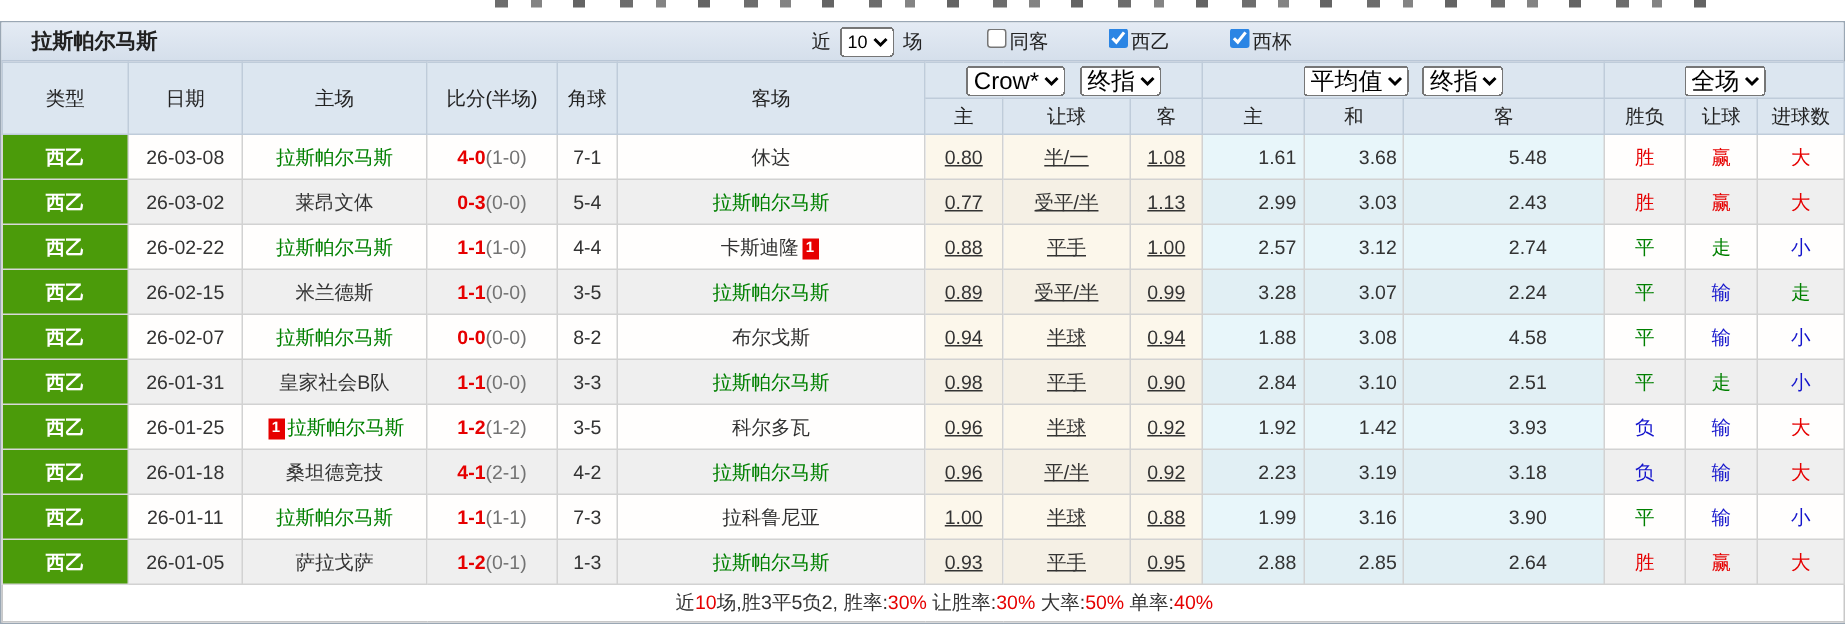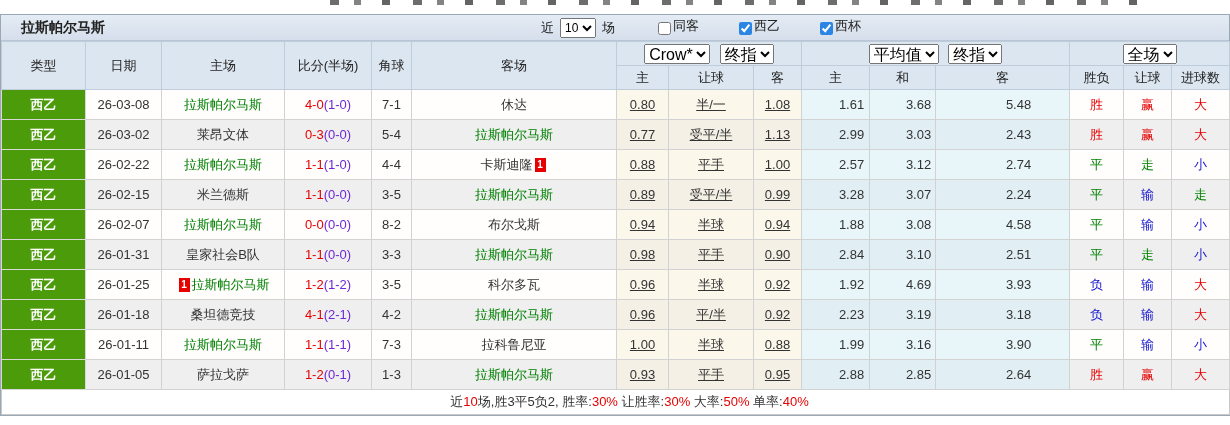--- a/index.html
+++ b/index.html
@@ -55,21 +55,21 @@
     align-items: center;
     font-size: 13px;
     color: #222;
     gap: 3px;
   }
   .filters select {
     font-size: 12px;
     height: 20px;
     margin: 0 3px;
   }
-  .filters label { display: inline-flex; align-items: flex-end; margin-left: 4px; padding-left: 36px; }
+  .filters label { display: inline-flex; align-items: flex-start; margin-left: 4px; padding-left: 36px; }
   .filters input[type=checkbox] {
     width: 13px; height: 13px;
     accent-color: #2b85e4;
     margin-right: 2px;
   }
   
   table {
     width: 1228px;
     border-collapse: collapse;
     table-layout: fixed;
@@ -110,22 +110,22 @@
     display: inline-block;
     background: #e60000;
     color: #fff;
     font-size: 10px;
     font-weight: bold;
     width: 11px; height: 14px;
     line-height: 14px;
     margin: 0 2px;
     vertical-align: 1px;
   }
-  .ft { color: #e60000; }
-  .ht { color: #6d28d9; }
+  .ft { color: #e60000; font-weight: bold; }
+  .ht { color: #737373; }
   .res-r { color: #e60000; }
   .res-g { color: #008000; }
   .res-b { color: #1414cc; }
   tfoot td {
     border: 1px solid #c8c8c8;
     background: #fff;
     height: 25px;
     text-align: center;
     font-size: 13px;
     color: #333;
@@ -329,21 +329,21 @@
             <td class="league">西乙</td>
             <td>26-01-25</td>
             <td><span class="badge">1</span><span class="tname self">拉斯帕尔马斯</span></td>
             <td><span class="ft">1-2</span><span class="ht">(1-2)</span></td>
             <td>3-5</td>
             <td><span class="tname">科尔多瓦</span></td>
             <td class="col-crow">0.96</td>
             <td class="col-crow">半球</td>
             <td class="col-crow">0.92</td>
             <td class="col-avg">1.92</td>
-            <td class="col-avg">4.69</td>
+            <td class="col-avg">1.42</td>
             <td class="col-avg">3.93</td>
             <td class="res-b">负</td>
             <td class="res-b">输</td>
             <td class="res-r">大</td>
           </tr>
           <tr class="even">
             <td class="league">西乙</td>
             <td>26-01-18</td>
             <td><span class="tname">桑坦德竞技</span></td>
             <td><span class="ft">4-1</span><span class="ht">(2-1)</span></td>

